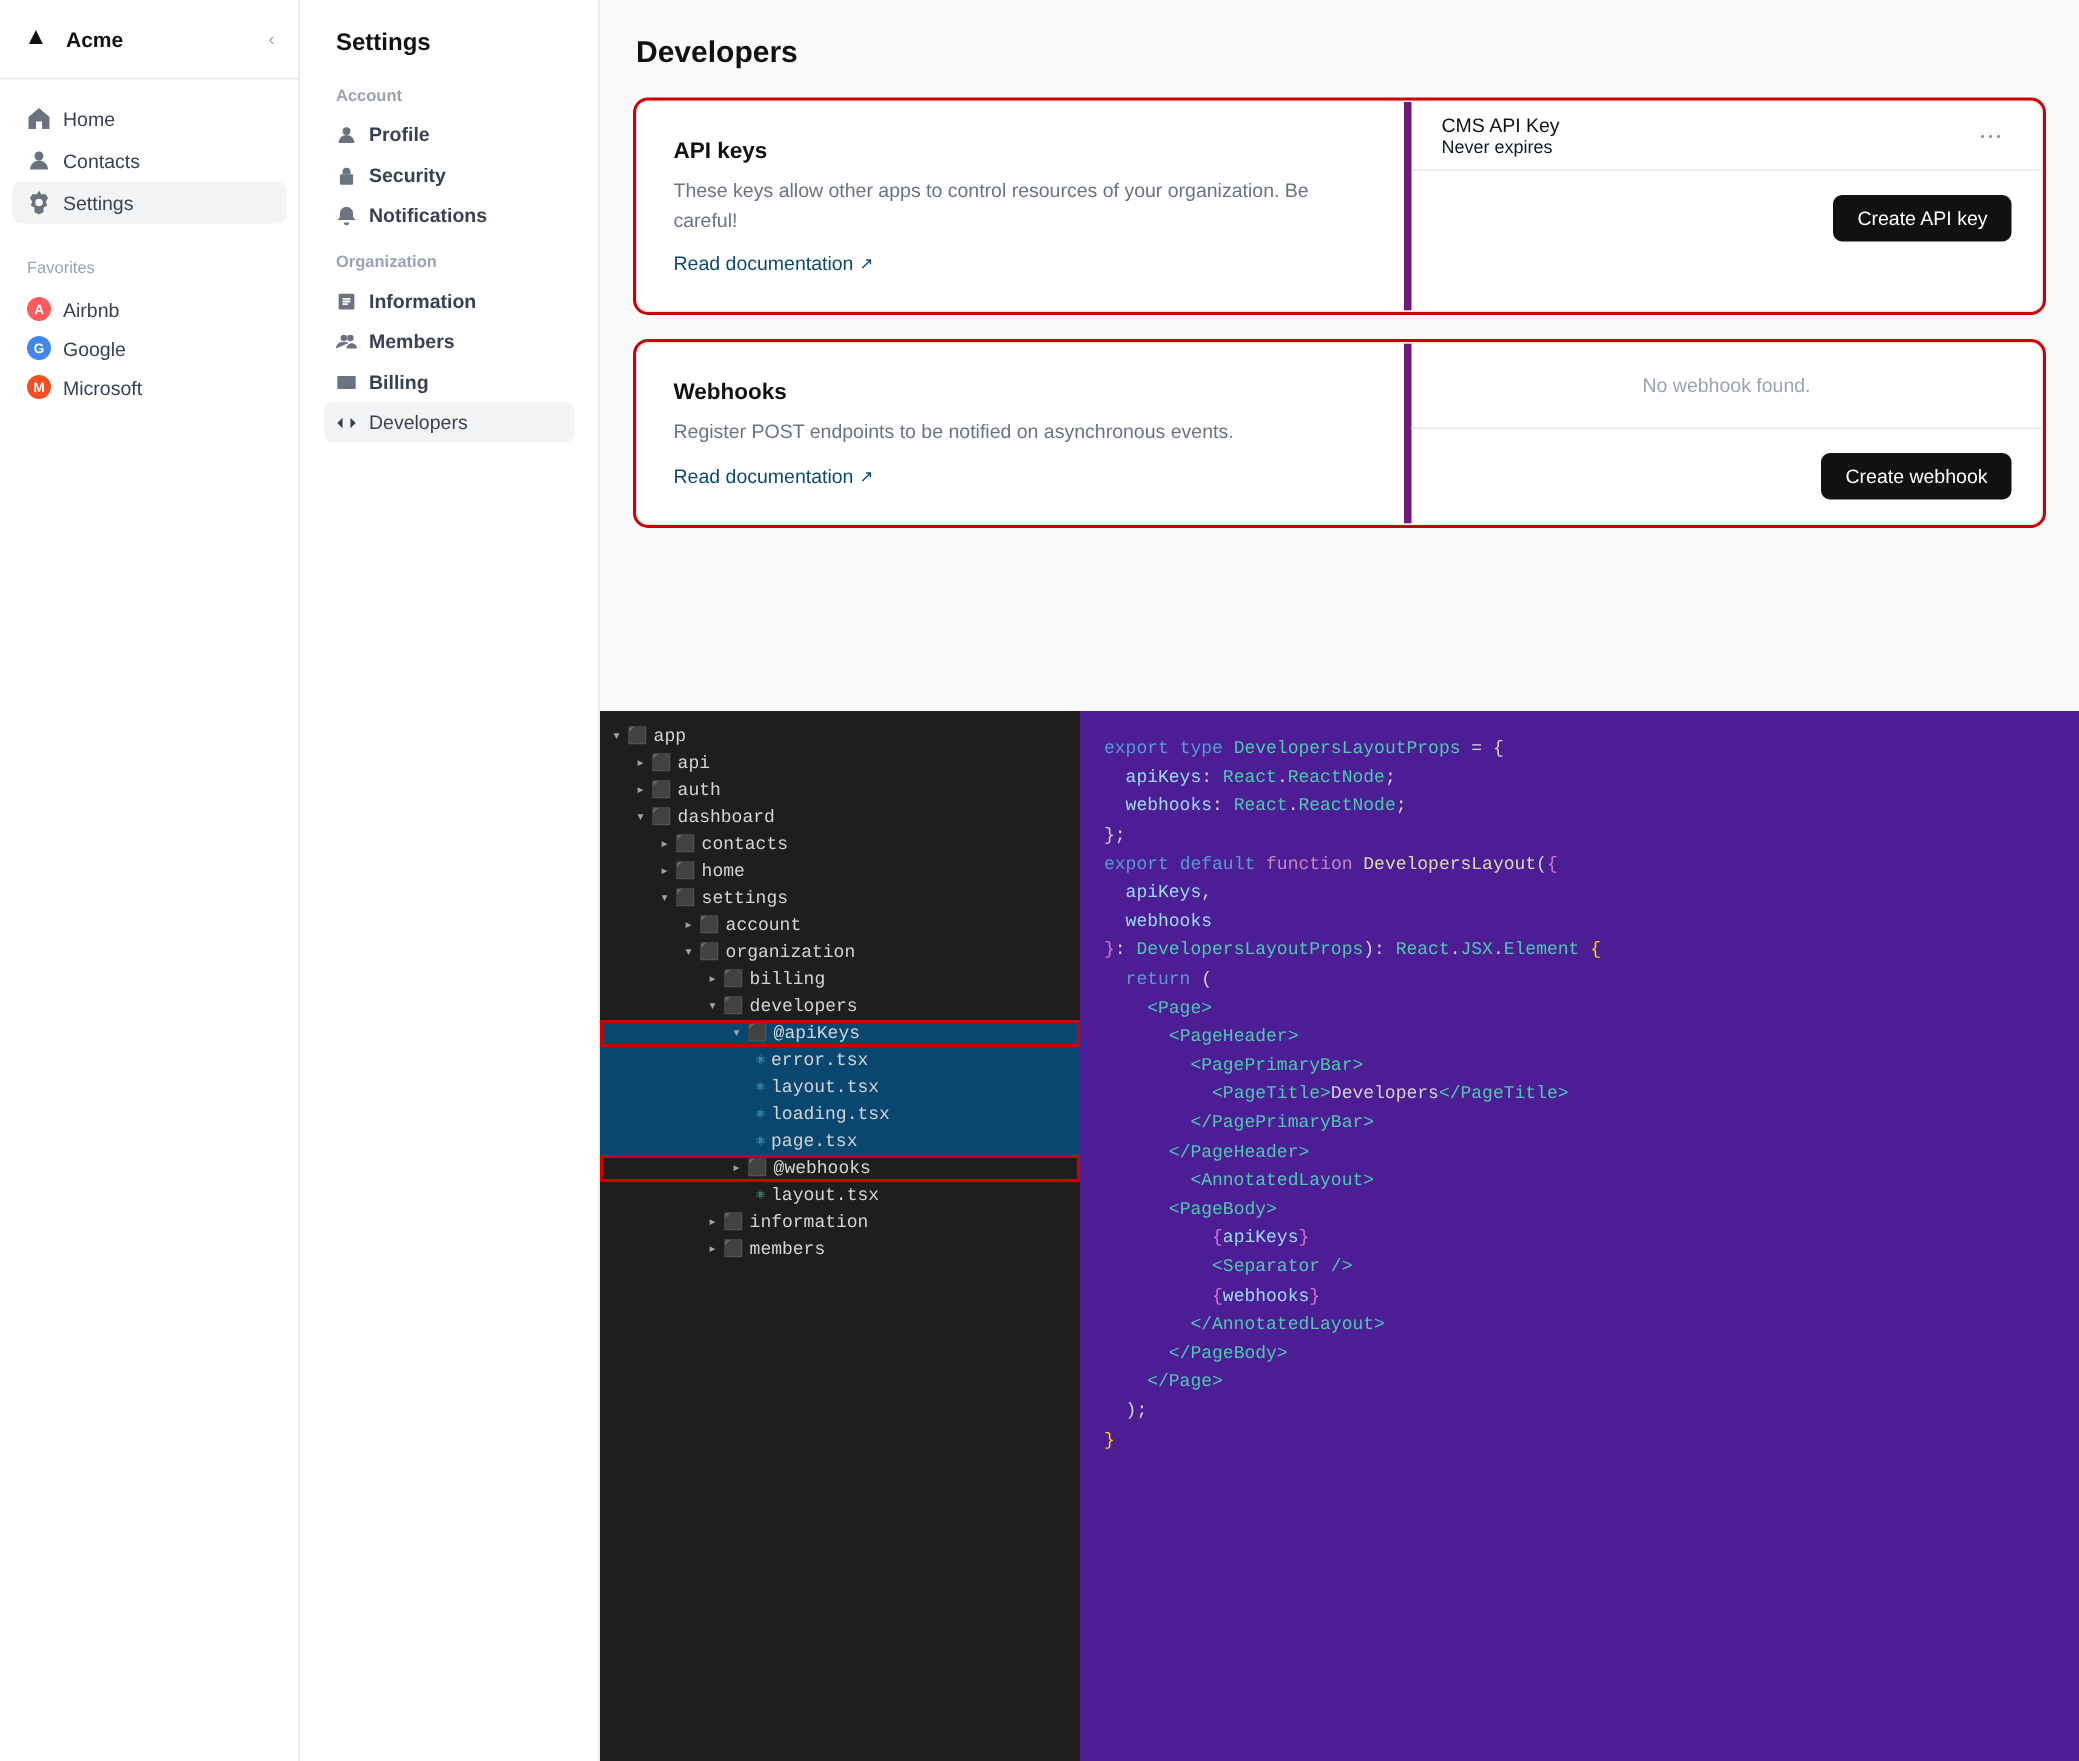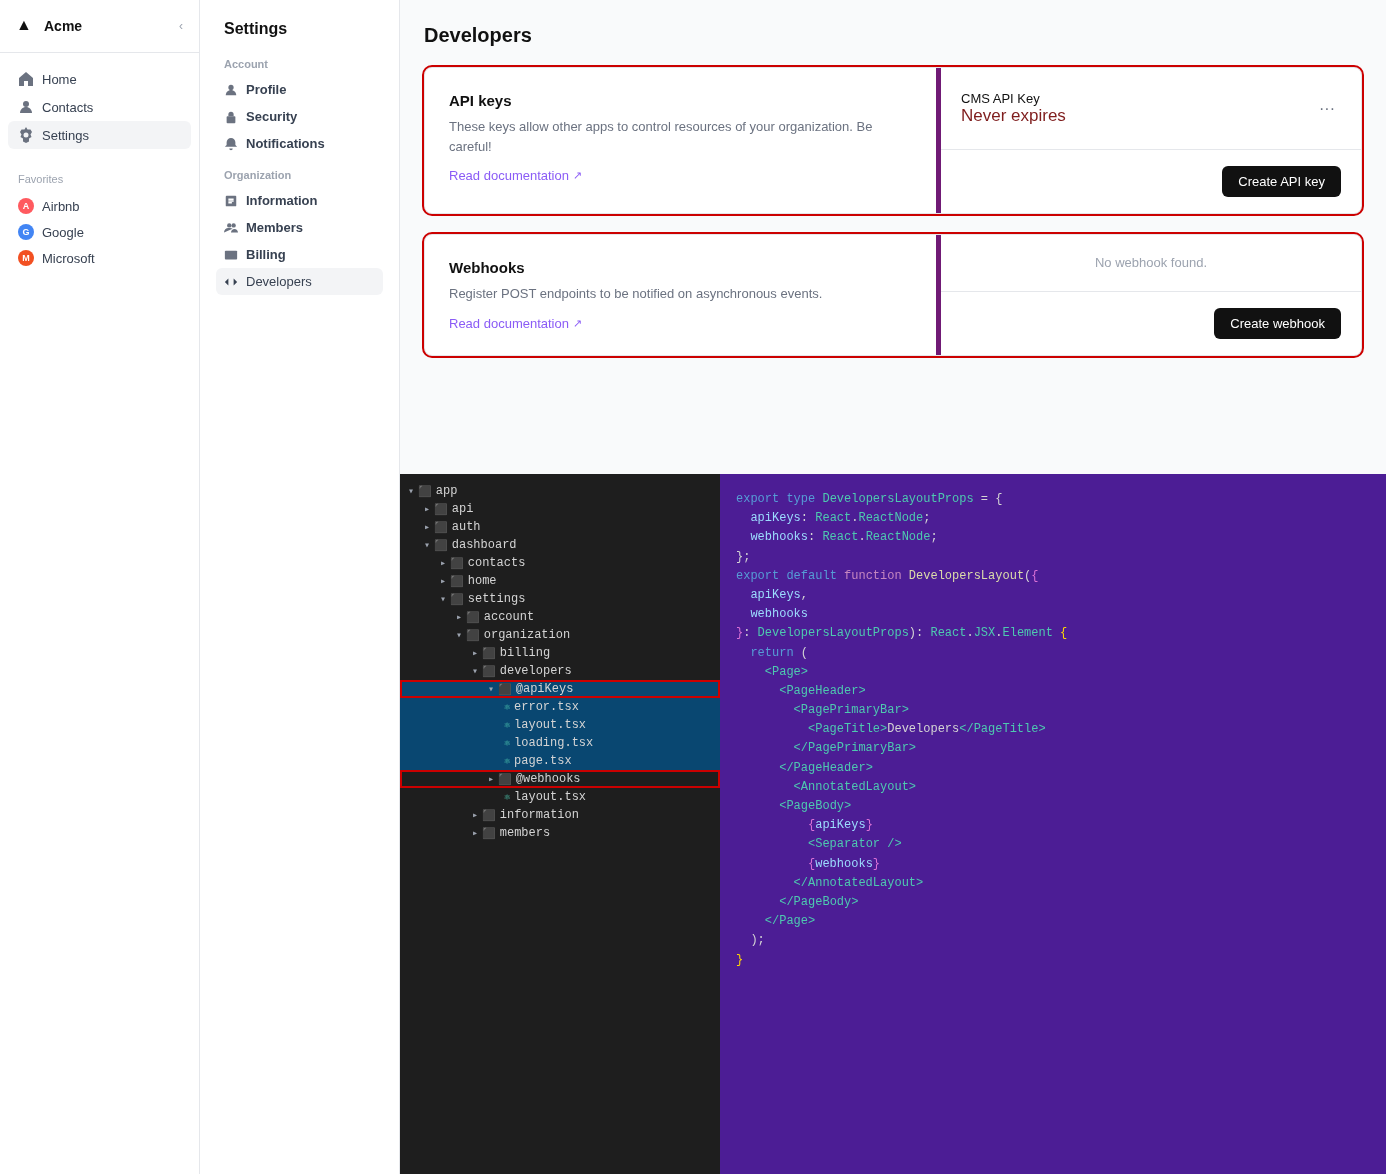--- a/index.html
+++ b/index.html
@@ -161,43 +161,43 @@
       margin-bottom: 8px;
     }
     .card-description {
       font-size: 13px;
       color: #6b7280;
       line-height: 1.5;
       margin-bottom: 12px;
     }
     .read-docs-link {
       font-size: 13px;
-      color: #8b5cf6;
+      color: #0c4a6e;
       cursor: pointer;
       display: inline-flex;
       align-items: center;
       gap: 4px;
     }
 
     
     .api-key-item {
-      padding: 23px 20px;
+      padding: 8px 20px;
       border-bottom: 1px solid #e5e7eb;
       display: flex;
       align-items: center;
       justify-content: space-between;
     }
     .api-key-name {
       font-size: 13px;
       font-weight: 500;
       color: #111;
     }
     .api-key-expires {
-      font-size: 17px;
-      color: #7f1d1d;
+      font-size: 12px;
+      color: #0f172a;
     }
     .more-btn {
       background: none;
       border: none;
       cursor: pointer;
       color: #6b7280;
       font-size: 16px;
       padding: 2px 6px;
     }
     .card-action-area {

